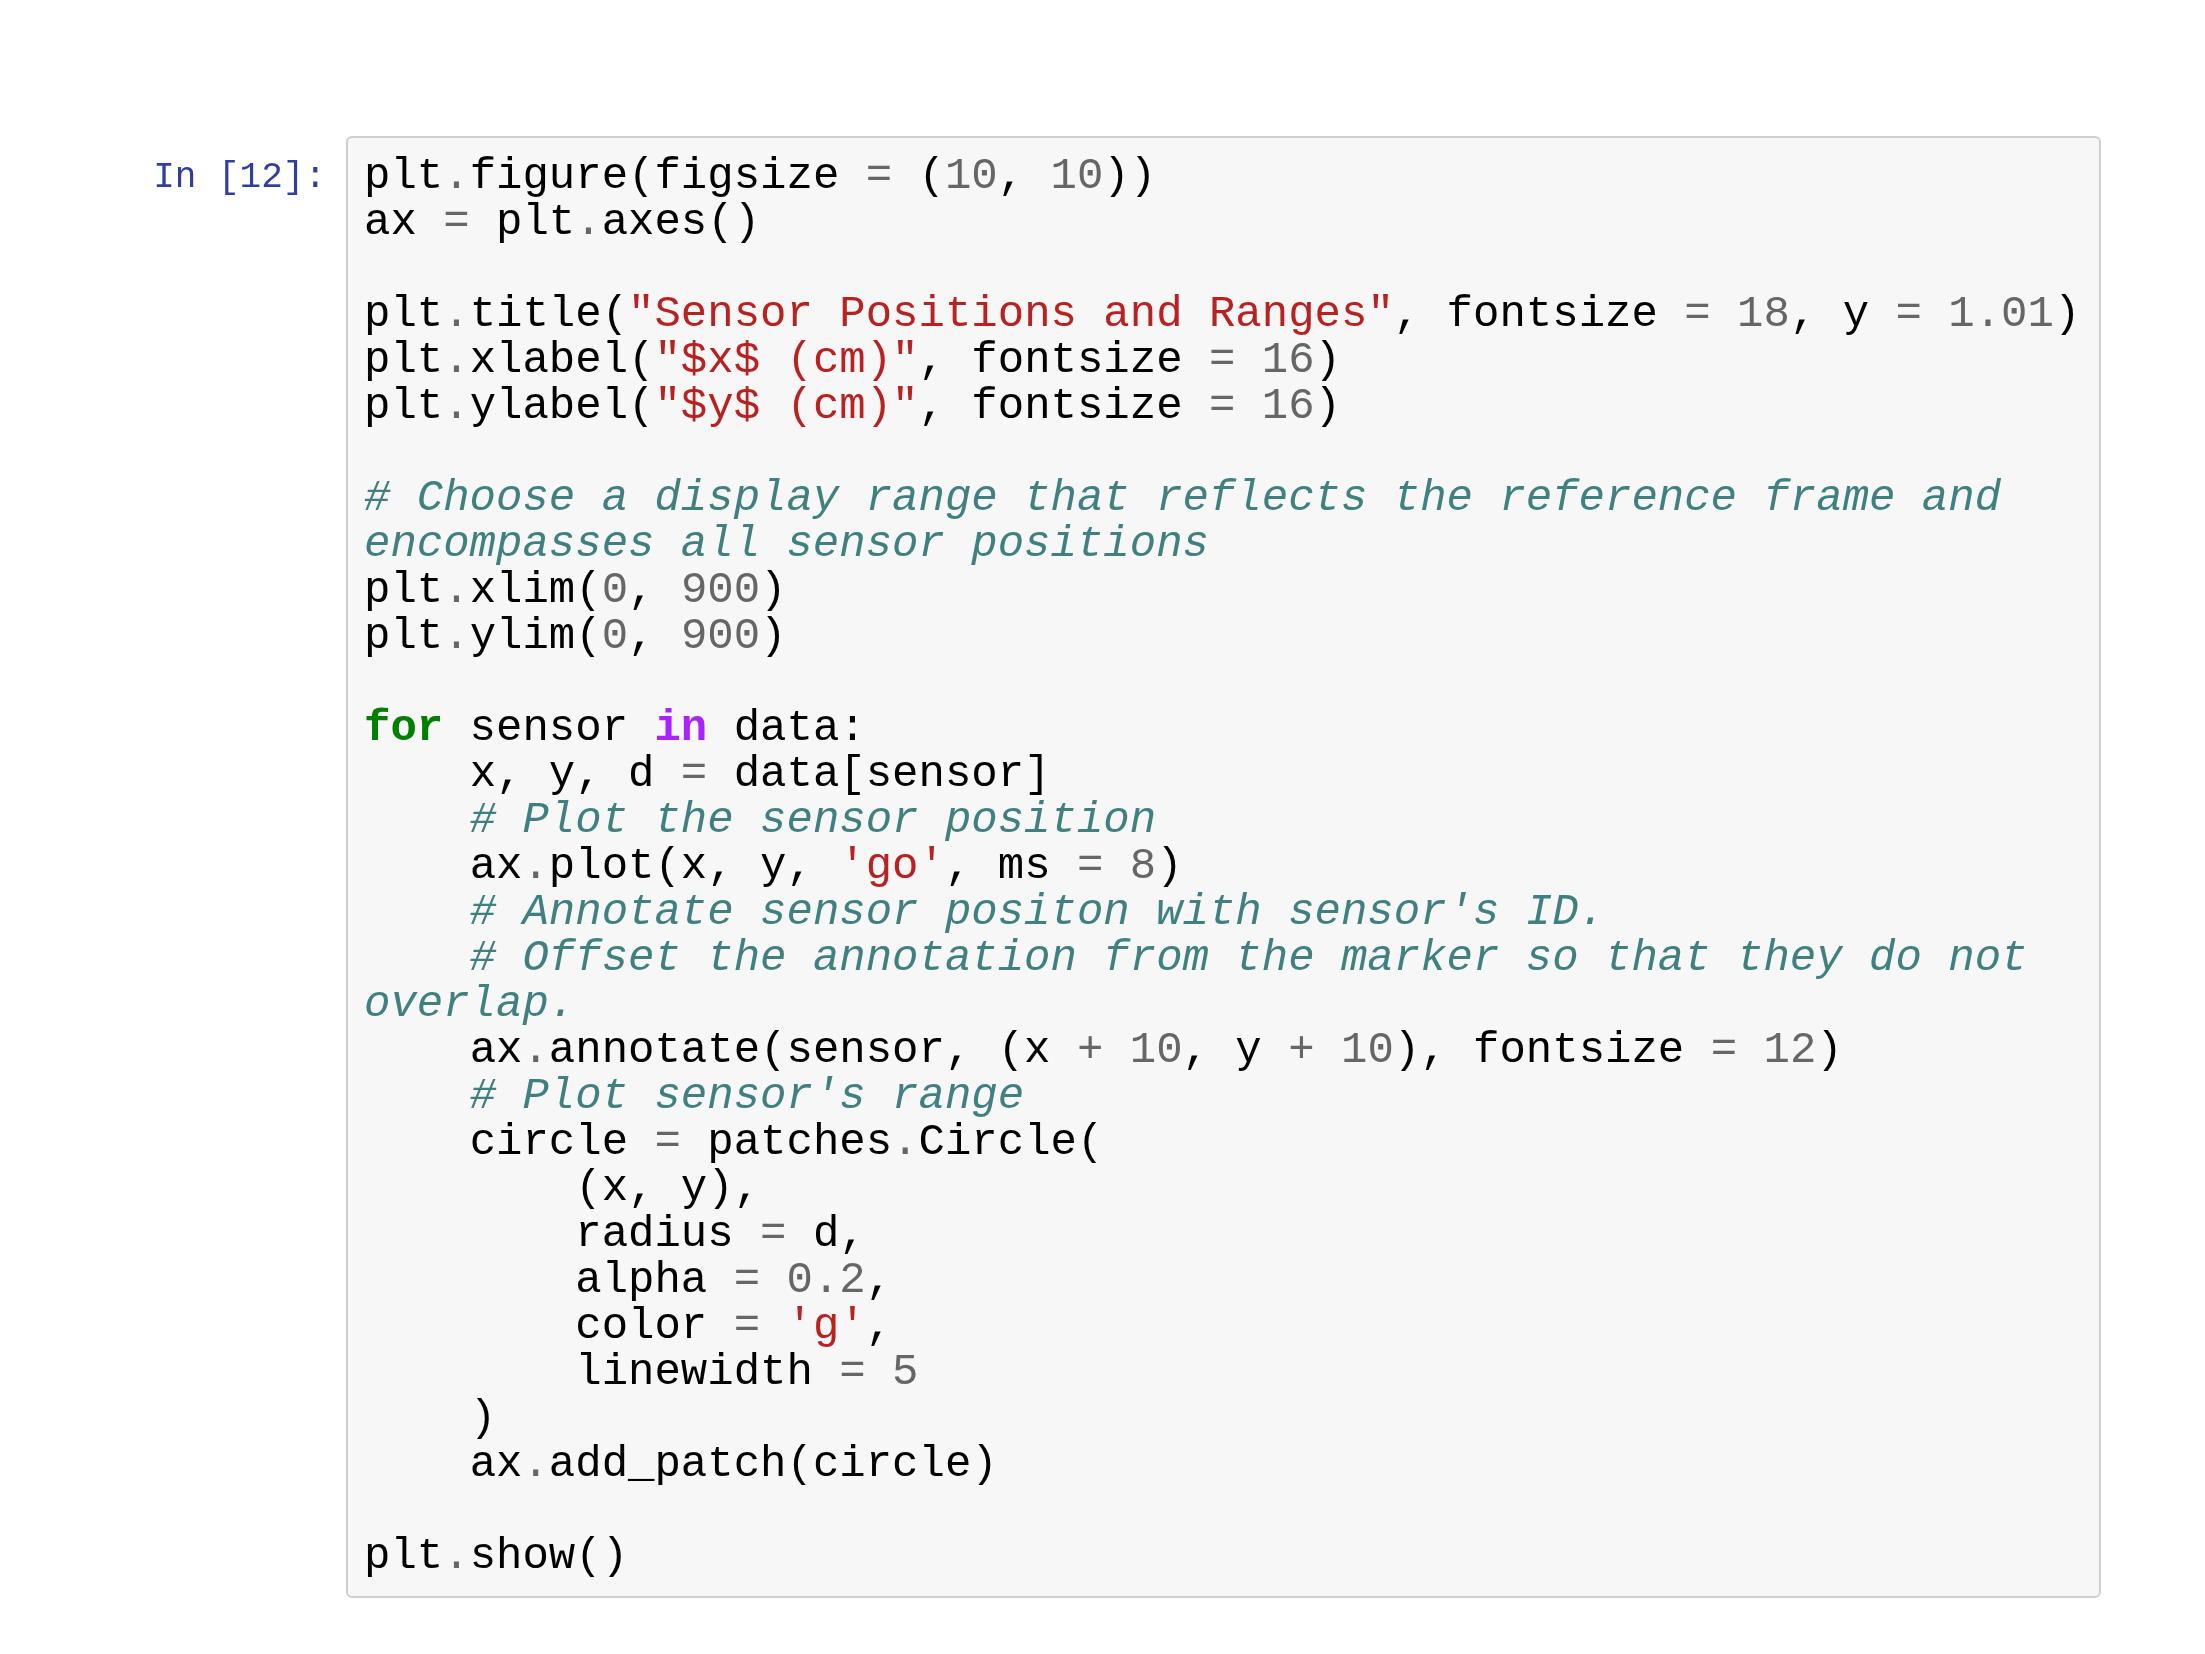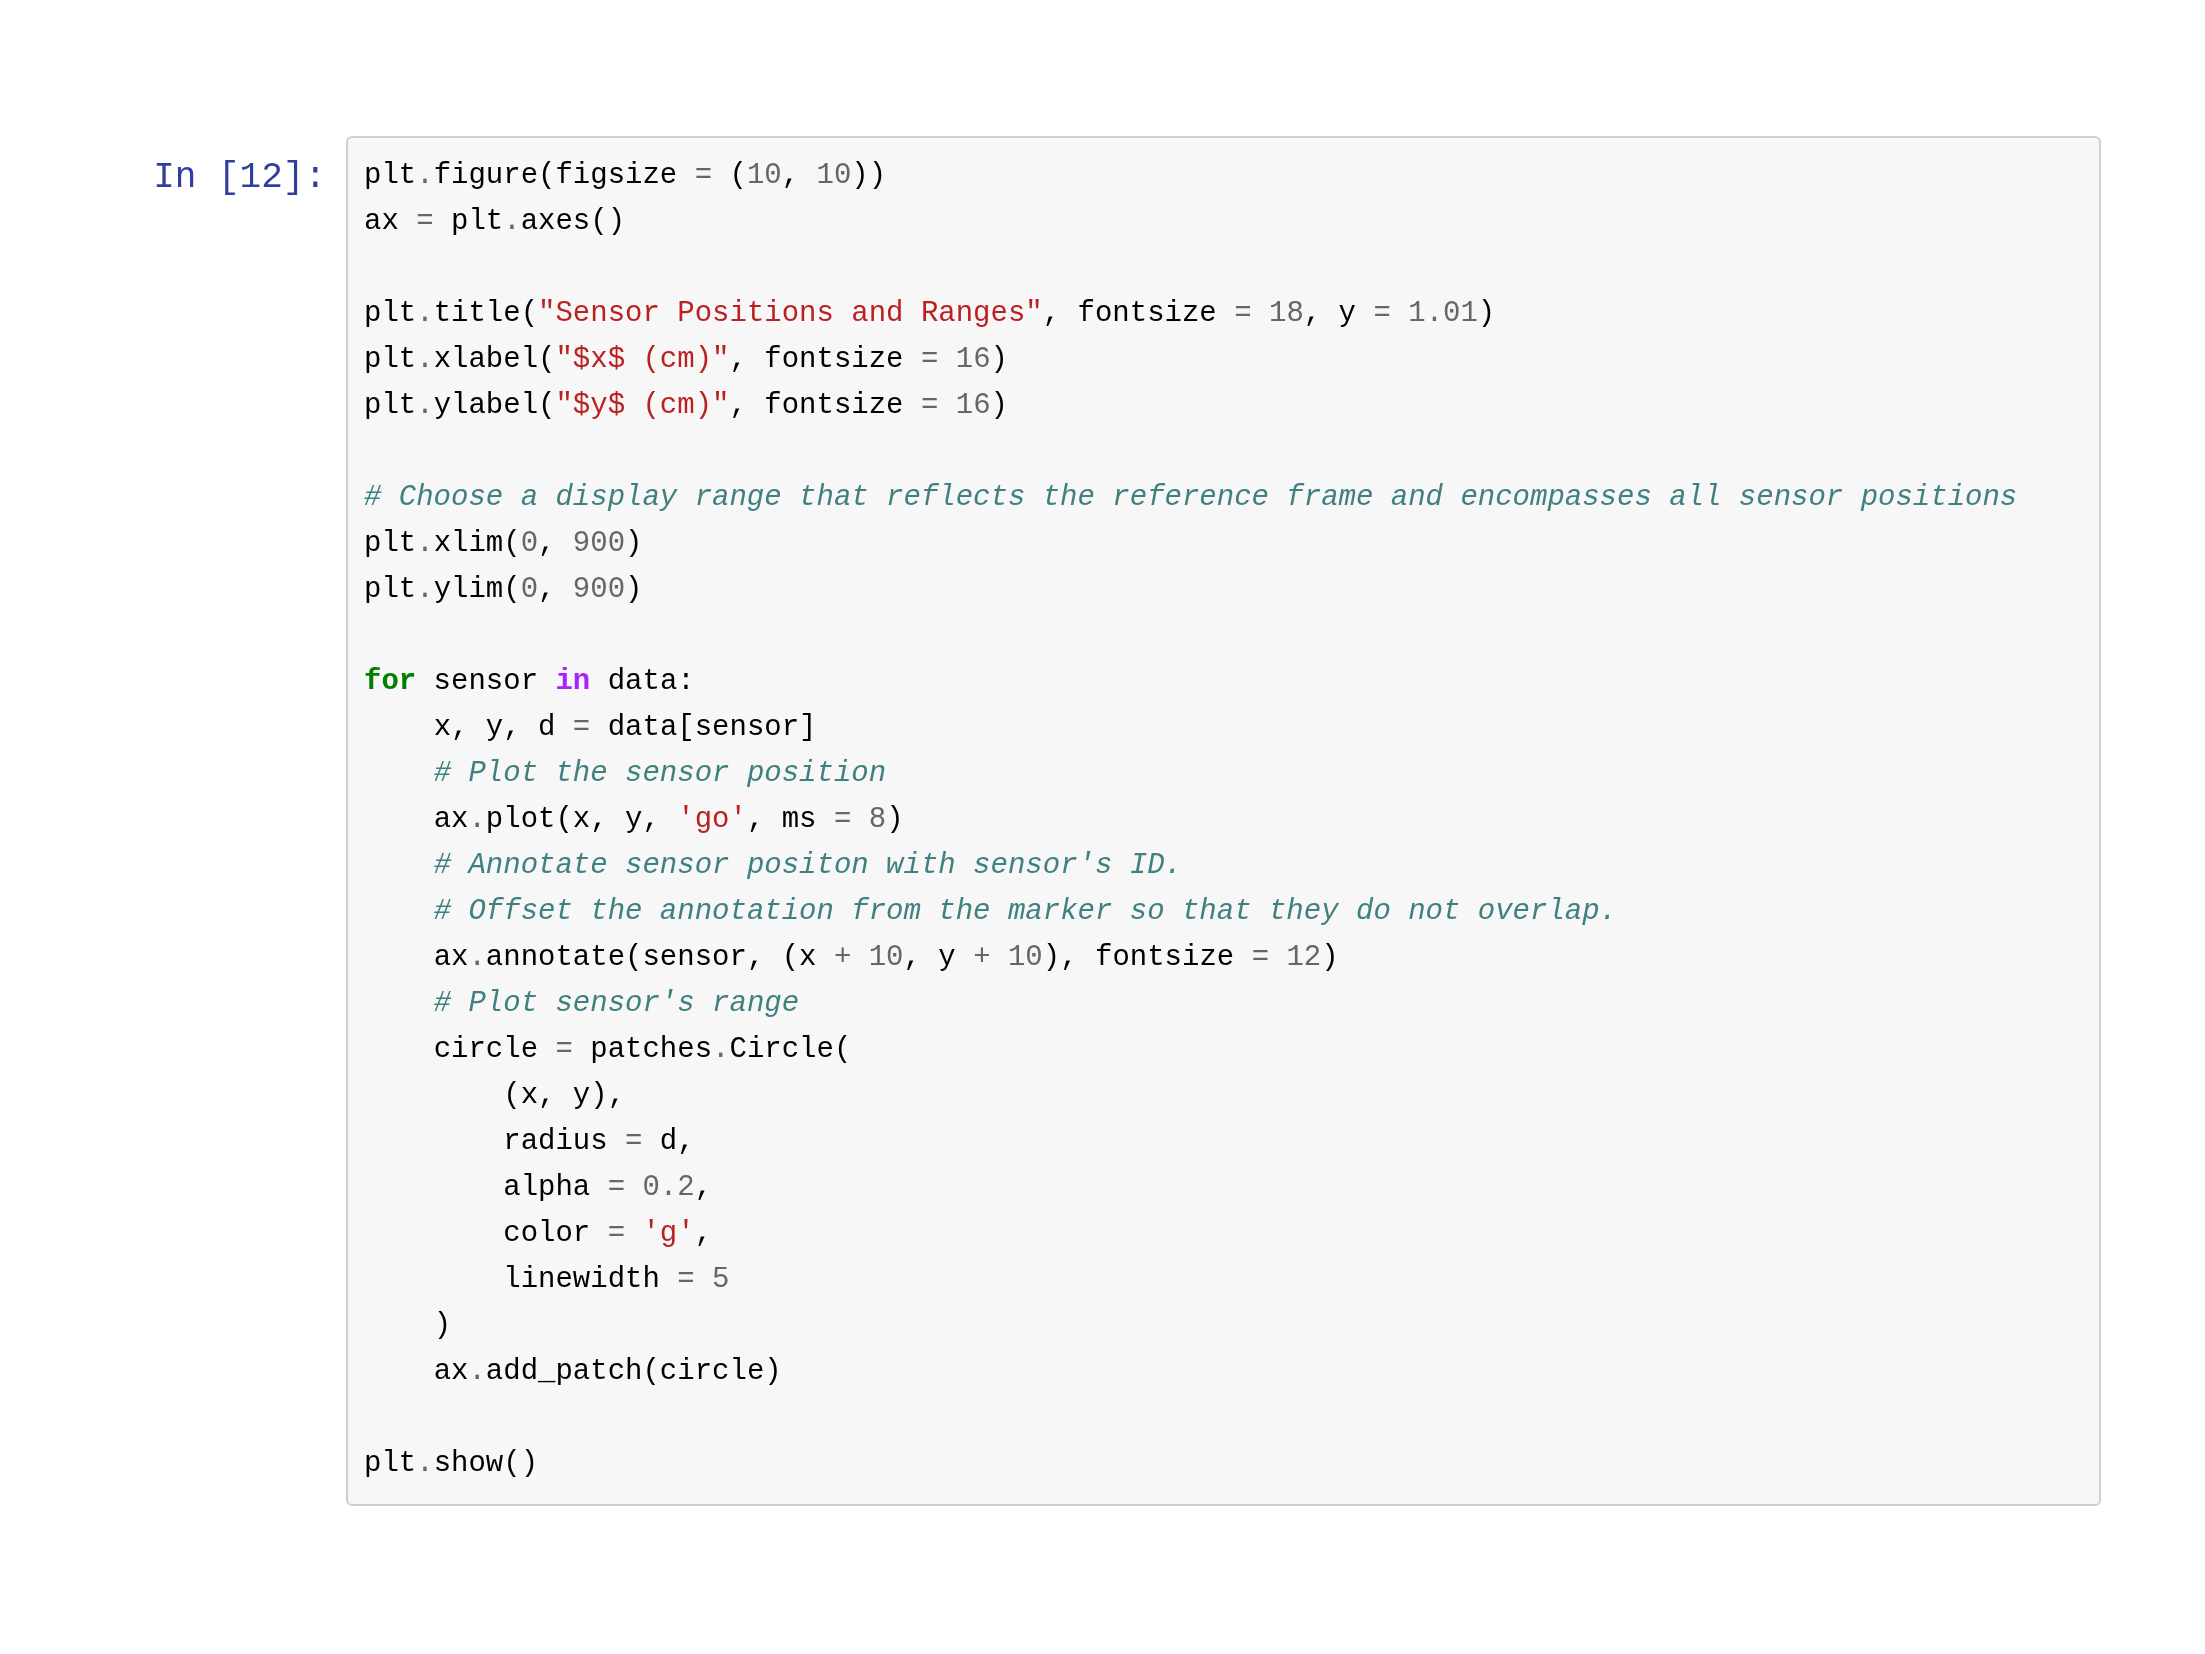--- a/index.html
+++ b/index.html
@@ -49,21 +49,21 @@
     background: var(--cell-bg);
     border: 2px solid var(--cell-border);
     border-radius: 6px;
     padding: 14.6px 16px 17px 16px;
     min-height: 66px;
     cursor: text;
   }
   pre.code {
     margin: 0;
     font-family: "Liberation Mono", "DejaVu Sans Mono", monospace;
-    font-size: 29px;
+    font-size: 44px;
     line-height: 46px;
     white-space: pre-wrap;
     word-wrap: break-word;
     color: var(--tok-plain);
   }
   .t-pl { color: var(--tok-plain); }
   .t-op { color: var(--tok-op); }
   .t-st { color: var(--tok-str); }
   .t-cm { color: var(--tok-com); font-style: italic; }
   .t-kw { color: var(--tok-kw); font-weight: bold; }

